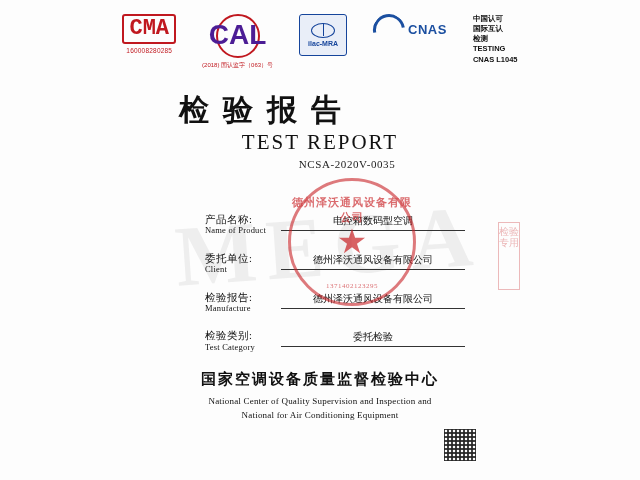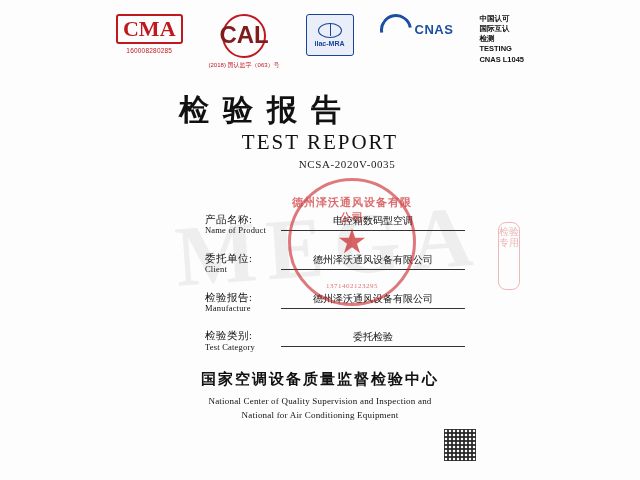--- a/index.html
+++ b/index.html
@@ -35,21 +35,21 @@
   }
   .logo-block {
     display: flex;
     flex-direction: column;
     align-items: center;
     line-height: 1.05;
   }
 
   
   .cma-mark {
-    font-family: Liberation Serif, serif;
+    font-family: Liberation Mono, monospace;
     font-weight: bold;
     font-size: 22px;
     color: #c0181f;
     letter-spacing: 0px;
     border: 2px solid #c0181f;
     border-radius: 3px;
     padding: 1px 5px 2px 5px;
     text-align: center;
   }
   .cma-code {
@@ -66,23 +66,23 @@
     height: 40px;
     border: 2px solid #c0181f;
     border-radius: 50%;
     position: relative;
     display: flex;
     align-items: center;
     justify-content: center;
   }
   .cal-circle .inner {
     font-family: "Liberation Sans", sans-serif;
-    font-size: 24px;
-    font-weight: bold;
-    color: #7f1d1d;
+    font-size: 28px;
+    font-weight: bold;
+    color: #4c1d95;
     transform: translateY(-1px);
   }
   .cal-code {
     font-family: "Liberation Sans", sans-serif;
     font-size: 6px;
     color: #c0181f;
     margin-top: 4px;
   }
 
   
@@ -327,21 +327,21 @@
   }
 
   
   .side-seal {
     position: absolute;
     top: 222px;
     left: 498px;
     width: 22px;
     height: 68px;
     border: 1.5px solid rgba(200,30,34,0.30);
-    border-radius: 8px;
+    border-radius: 0;
     color: rgba(200,30,34,0.33);
     font-size: 10px;
     line-height: 1.05;
     text-align: center;
     padding-top: 4px;
     box-sizing: border-box;
     pointer-events: none;
   }
 
   

